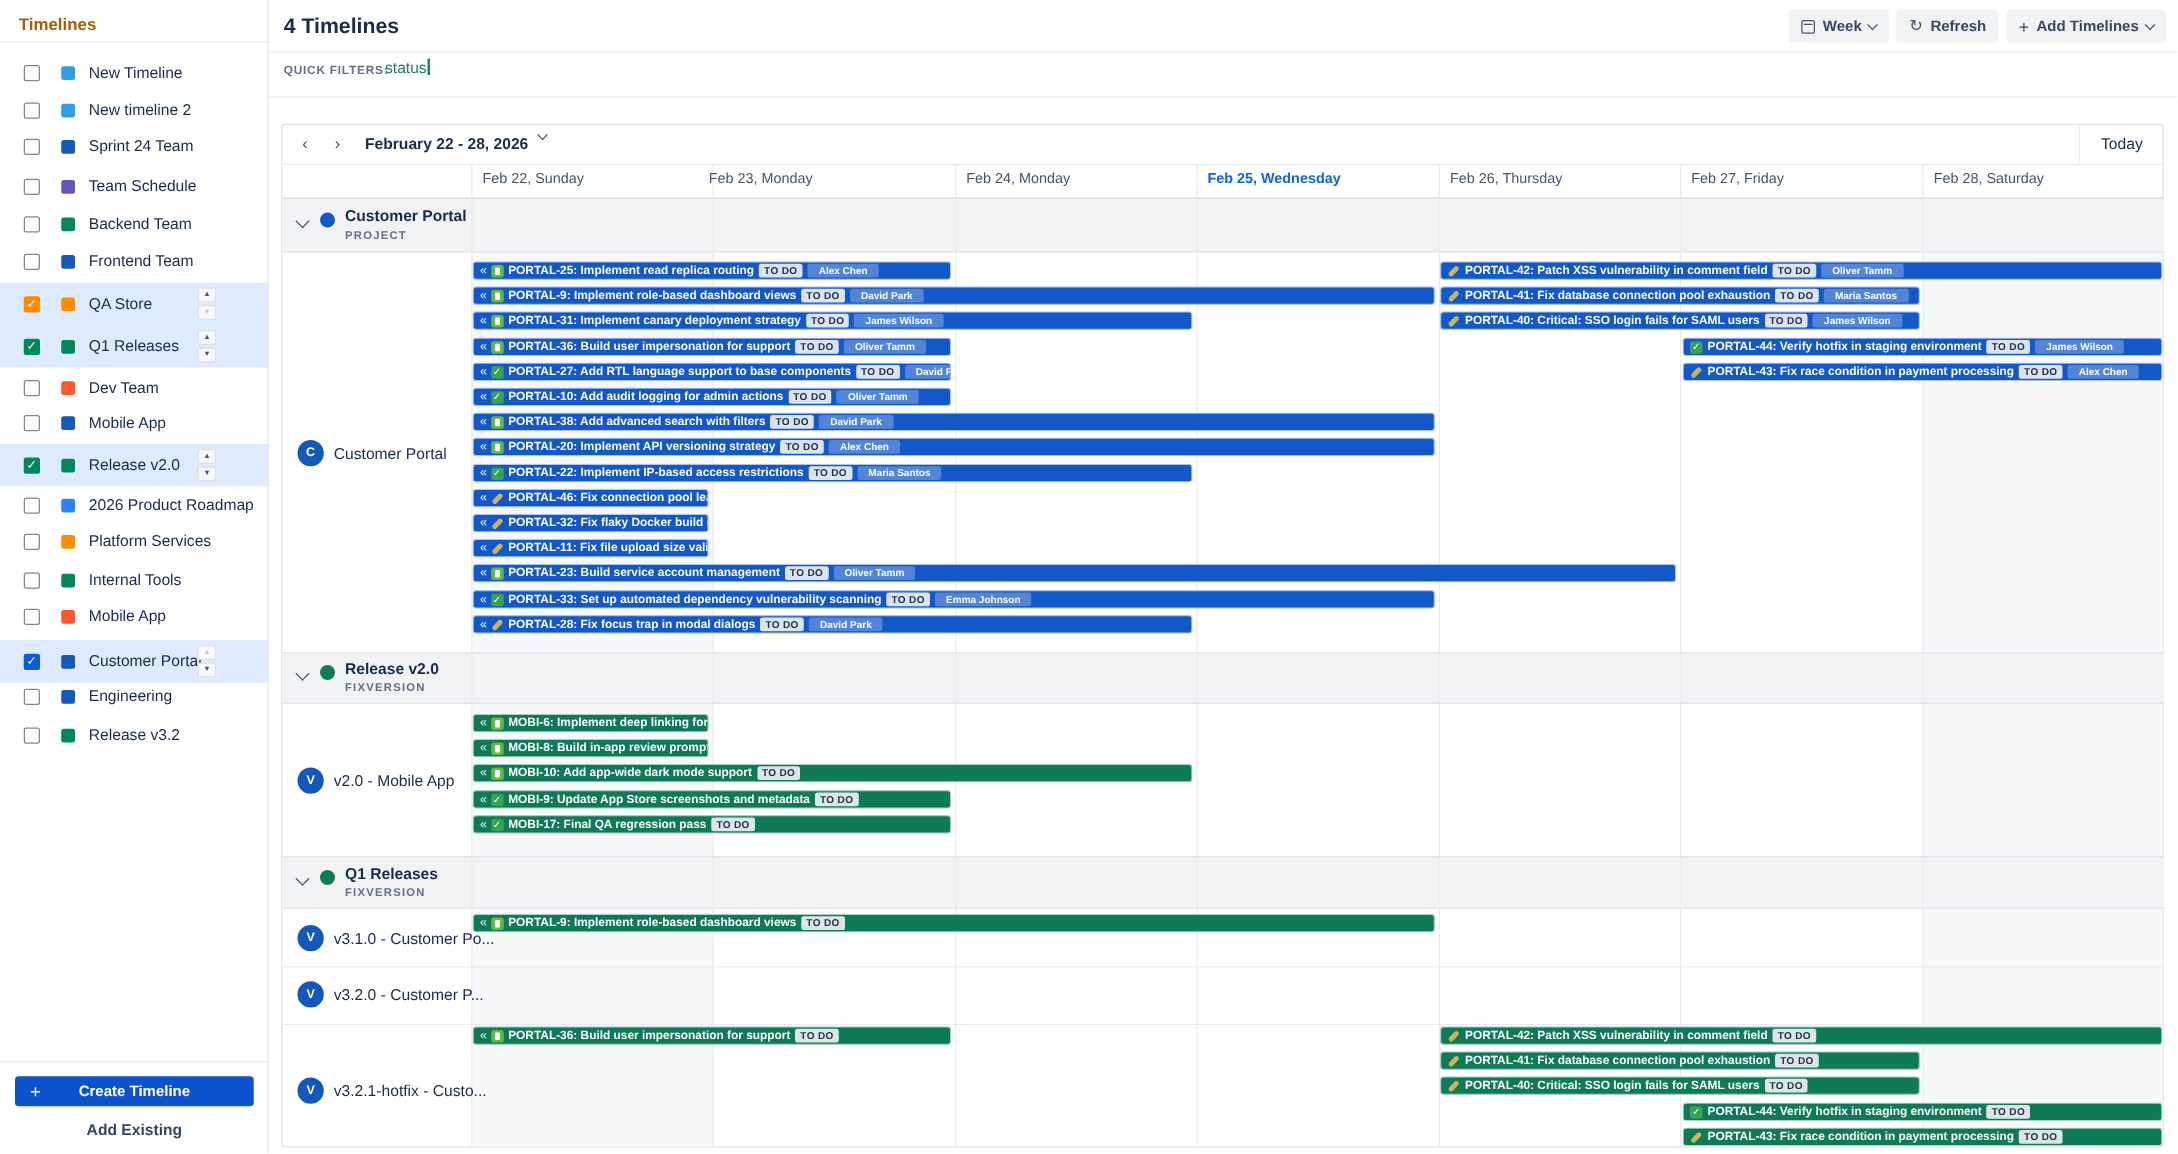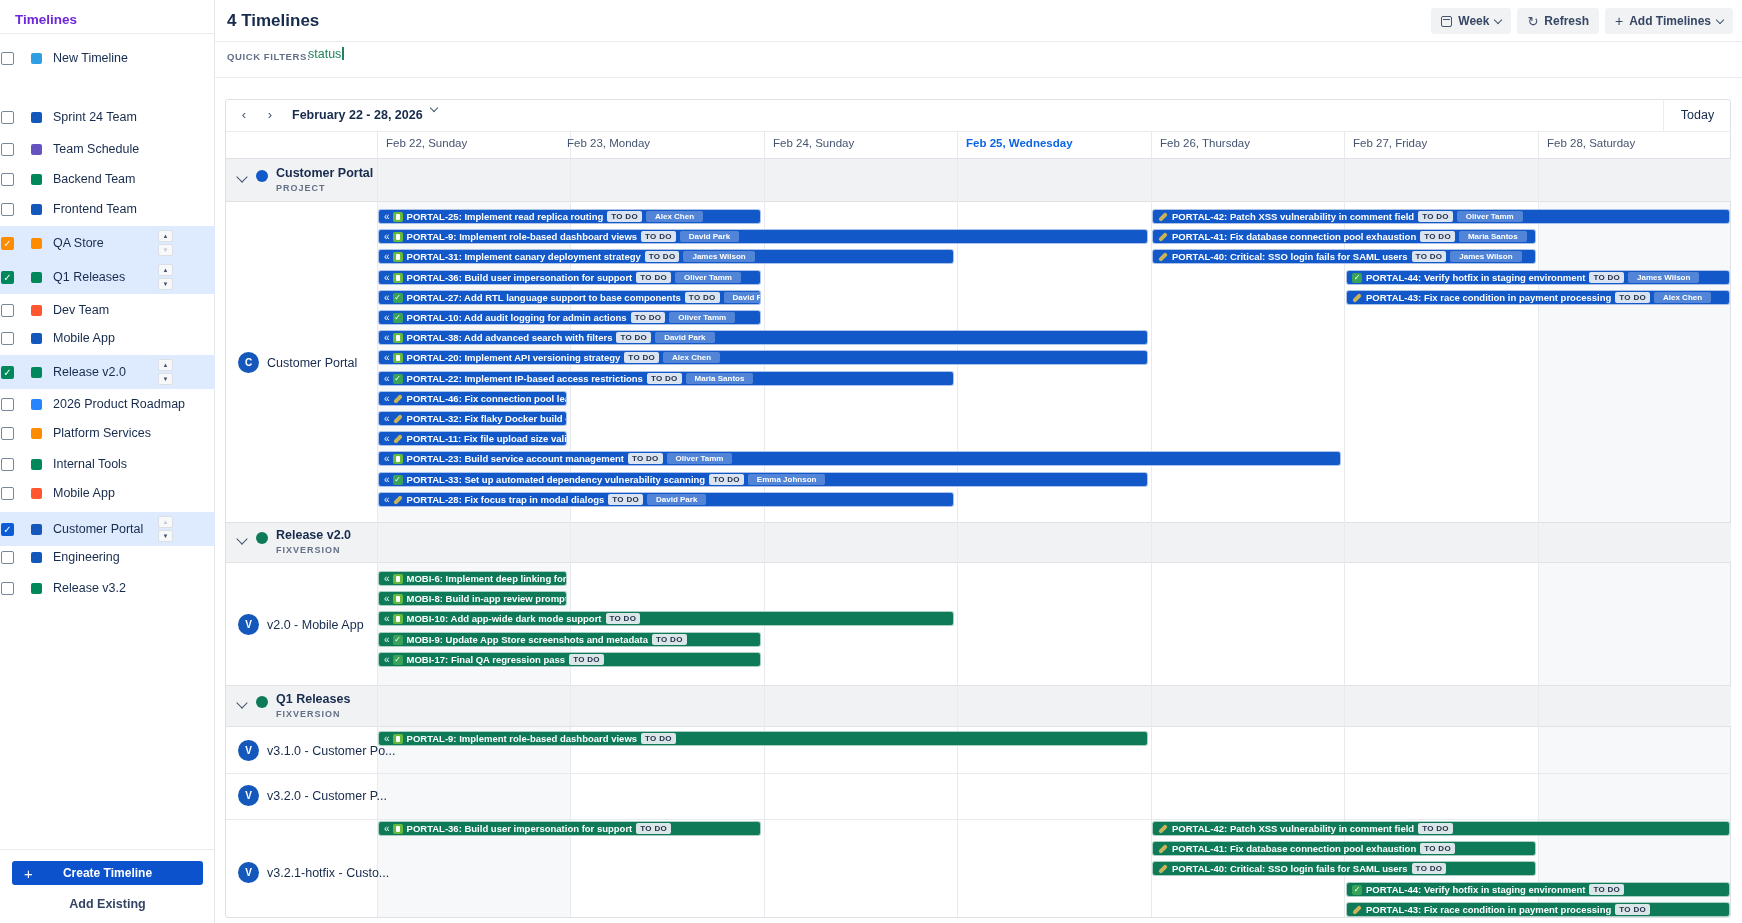--- a/index.html
+++ b/index.html
@@ -2,23 +2,23 @@
 <html><head>
 <meta charset="utf-8">
 <style>
   * { margin:0; padding:0; box-sizing:border-box; }
   html,body { background:#fff; }
   body { font-family:"Liberation Sans","DejaVu Sans",sans-serif; color:#172B4D; }
   .canvas { position:relative; width:1742px; height:923px; background:#fff; overflow:hidden; }
 
   
   .sidebar { position:absolute; left:0; top:0; width:215px; height:923px; background:#fff; border-right:1px solid #E4E6EA; }
-  .sb-title { position:absolute; left:15px; top:12px; font-size:13.5px; font-weight:bold; color:#6d28d9; }
+  .sb-title { position:absolute; left:15px; top:12px; font-size:13.5px; font-weight:bold; color:#a16207; }
   .sb-title-line { position:absolute; left:0; top:33px; width:215px; height:1px; background:#EBECF0; }
-  .sb-item { position:absolute; left:0; width:215px; height:30px; display:flex; align-items:center; padding-left:1px; cursor:pointer; }
+  .sb-item { position:absolute; left:0; width:215px; height:30px; display:flex; align-items:center; padding-left:19px; cursor:pointer; }
   .sb-item.sel { height:34px; background:#DEEBFF; }
   .cbx { width:13px; height:13px; border:1px solid #7A869A; border-radius:2px; background:#fff; flex:0 0 auto; }
   .cbx.on { border:none; color:#fff; font-size:10px; line-height:13px; text-align:center; font-weight:bold; }
   .swatch { width:11px; height:11px; border-radius:2px; margin-left:17px; flex:0 0 auto; }
   .sb-label { margin-left:11px; font-size:12.5px; color:#172B4D; white-space:nowrap; }
   .arrows { position:absolute; left:158px; top:50%; transform:translateY(-50%); display:flex; flex-direction:column; gap:2px; }
   .arr { width:15px; height:12px; border:1px solid #DCDFE4; border-radius:2px; background:#F7F8FA; font-size:6px; line-height:10px; text-align:center; color:#44546F; cursor:pointer; }
   .arr.dim { color:#C1C7D0; }
   .sb-foot-line { position:absolute; left:0; top:849px; width:215px; height:1px; background:#EBECF0; }
   .create-btn { position:absolute; left:12px; top:861px; width:191px; height:24px; background:#0C52CC; border-radius:3px; color:#fff; font-size:12px; font-weight:bold; display:flex; align-items:center; justify-content:center; cursor:pointer; }
@@ -86,20 +86,25 @@
 <div class="canvas">
 
   <aside class="sidebar">
     <div class="sb-title">Timelines</div>
     <div class="sb-title-line"></div>
 
     <div class="sb-item" style="top:43px">
       <span class="cbx"></span>
         <span class="swatch" style="background:#2E9FE3"></span>
         <span class="sb-label">New Timeline</span>
+    </div>
+    <div class="sb-item" style="top:73px">
+      <span class="cbx"></span>
+        <span class="swatch" style="background:#2E9FE3"></span>
+        <span class="sb-label">New timeline 2</span>
     </div>
     <div class="sb-item" style="top:102px">
       <span class="cbx"></span>
         <span class="swatch" style="background:#1558BC"></span>
         <span class="sb-label">Sprint 24 Team</span>
     </div>
     <div class="sb-item" style="top:134px">
       <span class="cbx"></span>
         <span class="swatch" style="background:#6554C0"></span>
         <span class="sb-label">Team Schedule</span>
@@ -246,21 +251,21 @@
   <div class="vline" style="left:570px"></div>
   <div class="vline" style="left:764px"></div>
   <div class="vline" style="left:957px"></div>
   <div class="vline" style="left:1151px"></div>
   <div class="vline" style="left:1344px"></div>
   <div class="vline" style="left:1538px"></div>
   <div class="dayhdr-line"></div>
 
   <div class="daycell" style="left:377px;width:193px">Feb 22, Sunday</div>
   <div class="daycell" style="left:558px;width:193px">Feb 23, Monday</div>
-  <div class="daycell" style="left:764px;width:193px">Feb 24, Sunday</div>
+  <div class="daycell" style="left:764px;width:193px">Feb 24, Monday</div>
   <div class="daycell today" style="left:957px;width:159px">Feb 25, Wednesday</div>
   <div class="daycell" style="left:1151px;width:193px">Feb 26, Thursday</div>
   <div class="daycell" style="left:1344px;width:193px">Feb 27, Friday</div>
   <div class="daycell" style="left:1538px;width:192px">Feb 28, Saturday</div>
 
   <div class="sec-chev" style="top:173px"></div>
   <div class="sec-dot" style="top:170px;background:#1358C8"></div>
   <div class="sec-name" style="top:166px">Customer Portal</div>
   <div class="sec-sub" style="top:183px">PROJECT</div>
 

